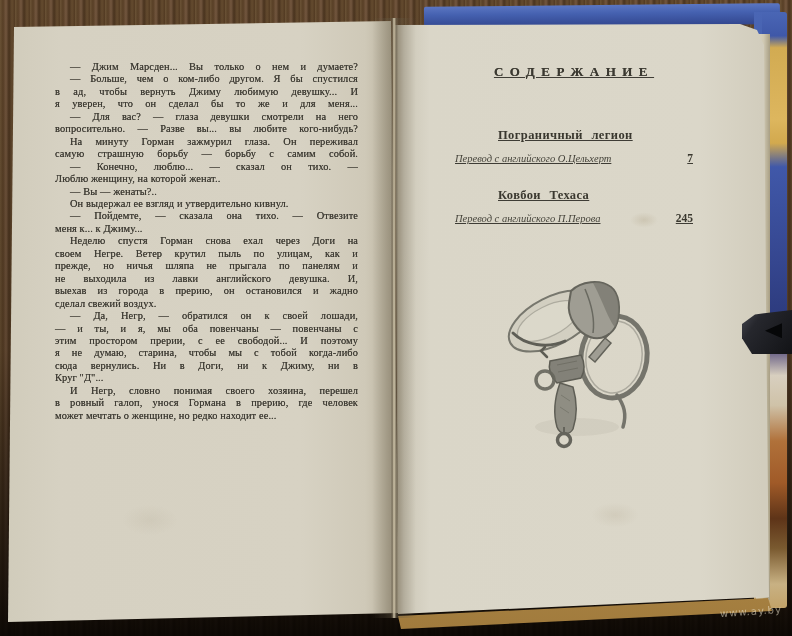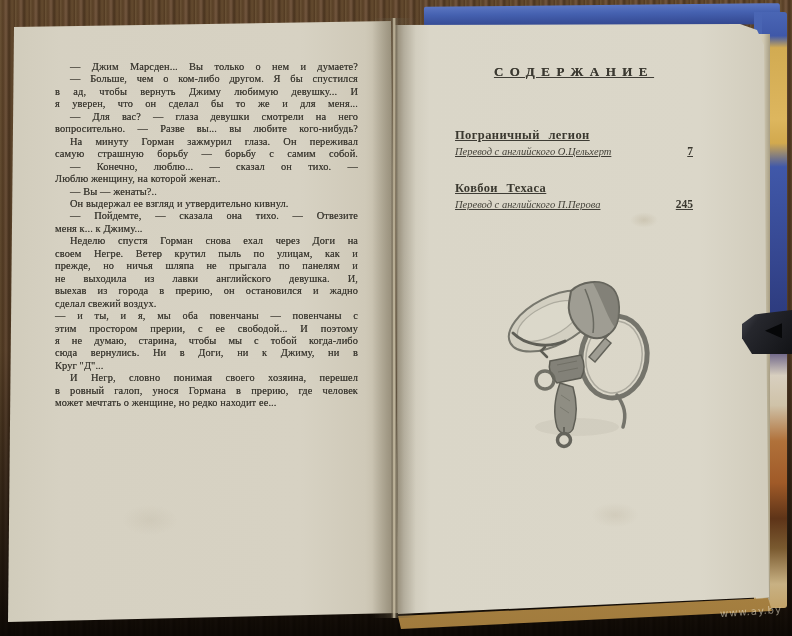--- a/index.html
+++ b/index.html
@@ -57,22 +57,22 @@
     text-shadow:0 0 0.5px rgba(62,58,48,0.9);}
   .bline{min-height:12.45px;}
   .bline.ind{text-indent:15px;}
   .bline.just{text-align:justify;text-align-last:justify;}
   
   .contents{left:455px;top:64px;width:238px;color:var(--ink,#3e3c35);text-decoration:underline;}
   .ctitle{text-align:center;font-size:13px;font-weight:600;letter-spacing:6.5px;
     color:#3b3931;text-shadow:0 0 0.5px rgba(59,57,49,0.8);}
   .entries{margin-top:48px;}
   .entry + .entry{margin-top:24px;}
-  .etitle{font-size:12.5px;font-weight:bold;word-spacing:5px;letter-spacing:0.4px;color:#3a382f;}
-  .erow{display:flex;justify-content:space-between;align-items:baseline;margin-top:2px;}
+  .etitle{font-size:12.5px;font-weight:bold;word-spacing:5px;letter-spacing:0.4px;color:#3a382f;margin-left:43px;}
+  .erow{display:flex;justify-content:space-between;align-items:baseline;margin-top:9px;}
   .esub{font-style:italic;font-size:10.5px;color:#45433a;}
   .enum{font-size:11.5px;font-weight:bold;color:#3a382f;}
   
   .illu{left:505px;top:277px;width:150px;height:176px;opacity:0.88;filter:blur(0.2px);}
   
   .clip{left:742px;top:310px;width:50px;height:44px;
     clip-path:polygon(0 32%,26% 10%,100% 0,100% 100%,20% 100%,0 64%);
     background:linear-gradient(125deg,#474850 0%,#26272d 28%,var(--clip,#121316) 100%);
     filter:drop-shadow(0 2px 2px rgba(0,0,0,0.6));}
   .clip .notch{position:absolute;left:46%;top:30%;width:34%;height:34%;
@@ -111,20 +111,21 @@
         <div class="bline ind">— Вы — женаты?..</div>
         <div class="bline ind">Он выдержал ее взгляд и утвердительно кивнул.</div>
         <div class="bline ind just">— Пойдемте, — сказала она тихо. — Отвезите</div>
         <div class="bline">меня к... к Джиму...</div>
         <div class="bline ind just">Неделю спустя Горман снова ехал через Доги на</div>
         <div class="bline just">своем Негре. Ветер крутил пыль по улицам, как и</div>
         <div class="bline just">прежде, но ничья шляпа не прыгала по панелям и</div>
         <div class="bline just">не выходила из лавки английского девушка. И,</div>
         <div class="bline just">выехав из города в прерию, он остановился и жадно</div>
         <div class="bline">сделал свежий воздух.</div>
+        <div class="bline ind just">— Да, Негр, — обратился он к своей лошади,</div>
         <div class="bline just">— и ты, и я, мы оба повенчаны — повенчаны с</div>
         <div class="bline just">этим простором прерии, с ее свободой... И поэтому</div>
         <div class="bline just">я не думаю, старина, чтобы мы с тобой когда-либо</div>
         <div class="bline just">сюда вернулись. Ни в Доги, ни к Джиму, ни в</div>
         <div class="bline">Круг "Д"...</div>
         <div class="bline ind just">И Негр, словно понимая своего хозяина, перешел</div>
         <div class="bline just">в ровный галоп, унося Гормана в прерию, где человек</div>
         <div class="bline">может мечтать о женщине, но редко находит ее...</div>
       </div>
   </div>

